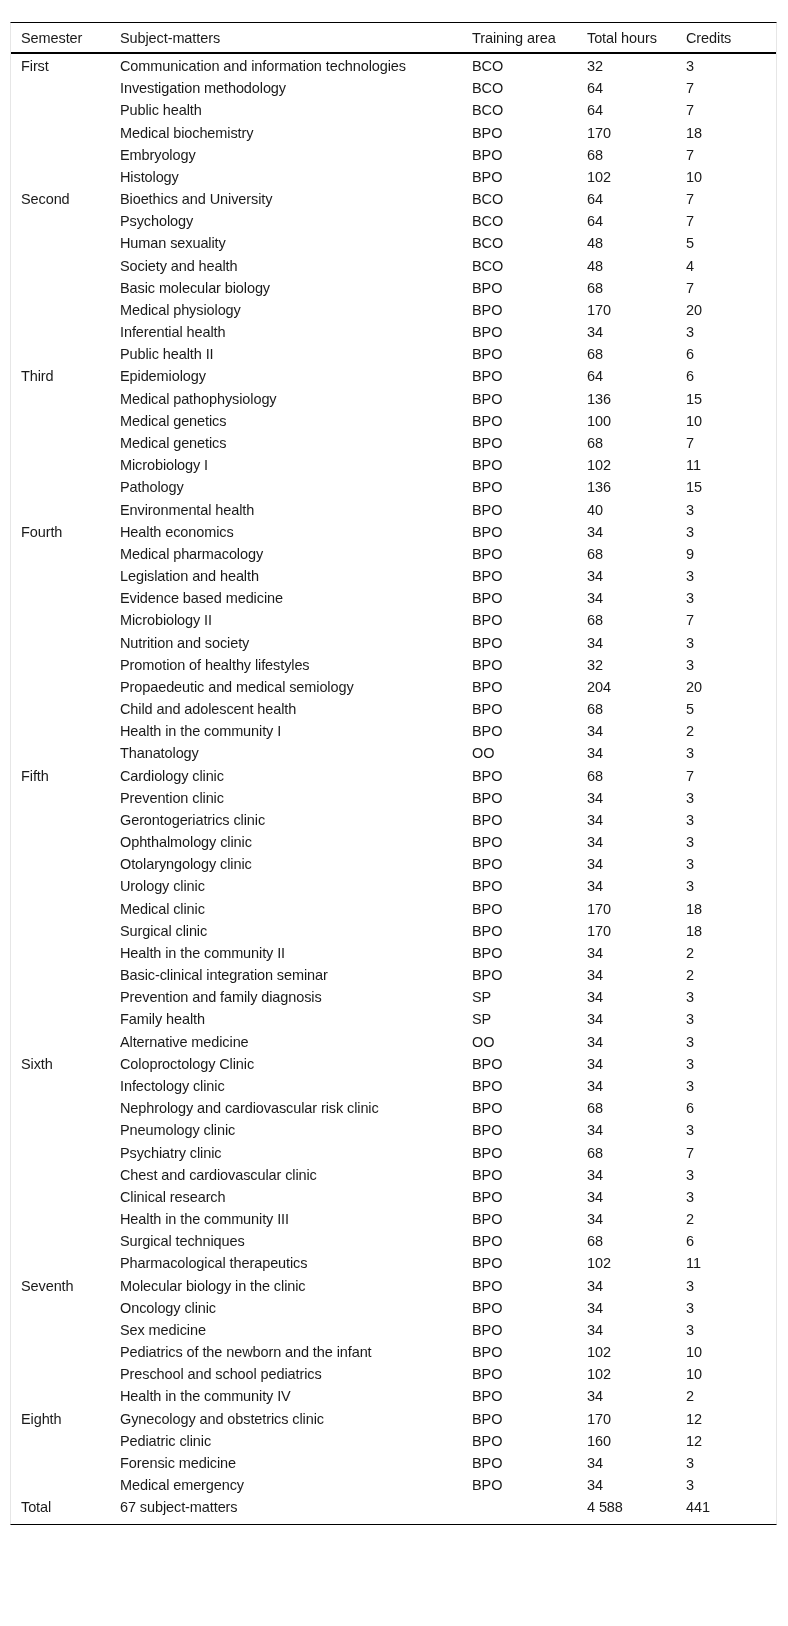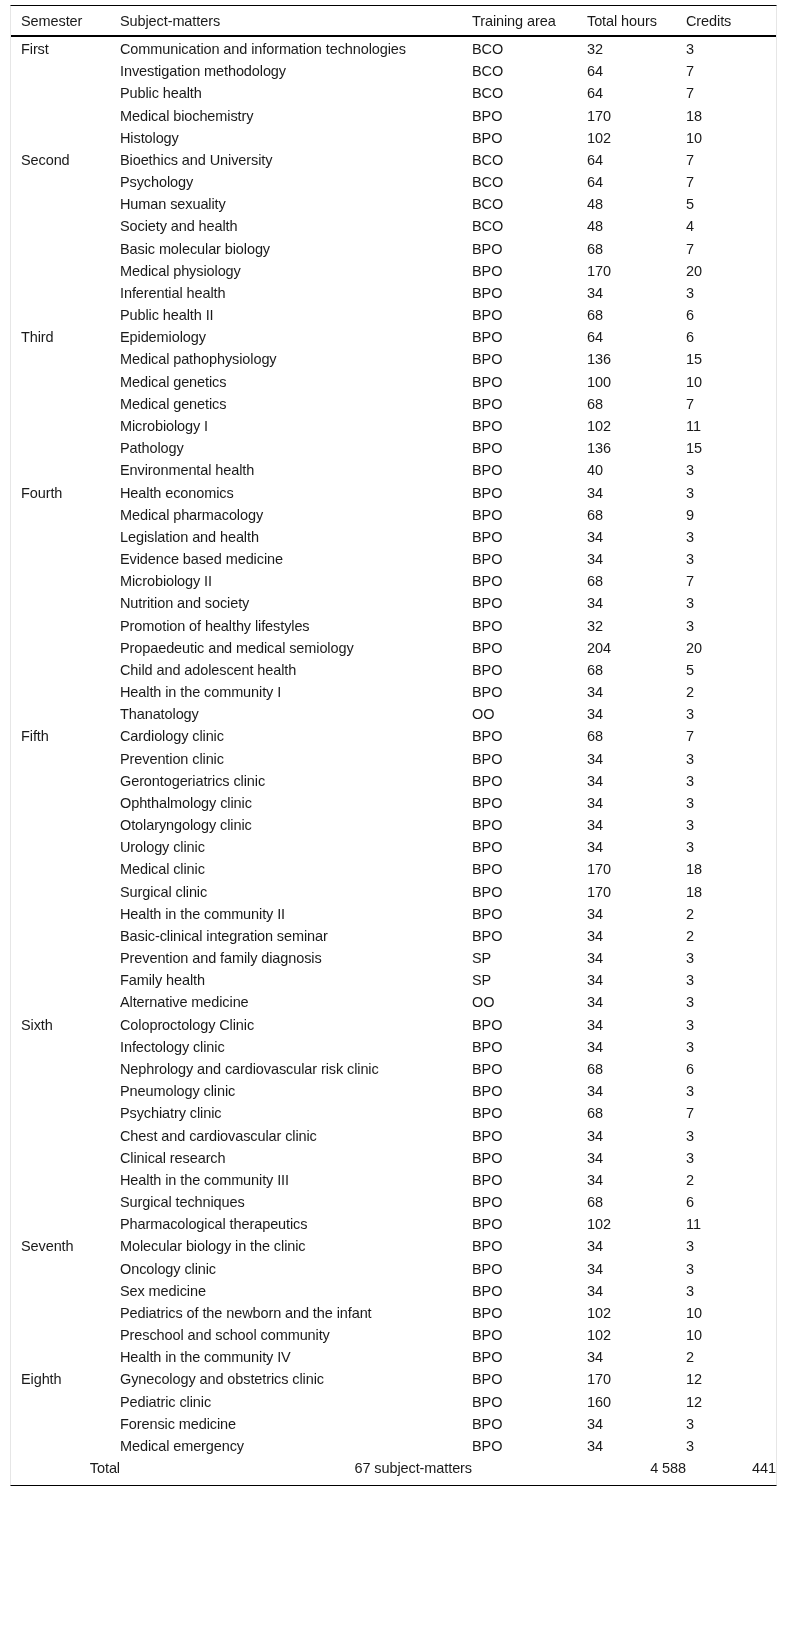--- a/index.html
+++ b/index.html
@@ -11,21 +11,21 @@
       width: 788px;
       height: 1626px;
       position: relative;
       font-family: "Liberation Sans", sans-serif;
       color: #1a1a1a;
       overflow: hidden;
     }
     .table-wrap {
       position: absolute;
       left: 10px;
-      top: 5px;
+      top: 22px;
       width: 767px;
       border-top: 1px solid #000;
       border-bottom: 1px solid #000;
       border-left: 1px solid #e6e6e6;
       border-right: 1px solid #e6e6e6;
       box-sizing: border-box;
     }
     table {
       width: 100%;
       border-collapse: collapse;
@@ -42,21 +42,21 @@
       border-bottom: 2px solid #000;
     }
     tbody td {
       padding: 0;
       height: 22.18px;
       line-height: 22px;
       vertical-align: middle;
       white-space: nowrap;
     }
     tbody tr:first-child td { padding-top: 1px; margin-top: 48px; }
-    tbody tr.total-row td { padding-bottom: 6px; text-align: right; }
+    tbody tr.total-row td { padding-bottom: 6px; }
     .c-sem { width: 99px; padding-left: 10px !important; }
     .c-subj { width: 352px; }
     .c-area { width: 115px; }
     .c-hours { width: 99px; }
     .c-cred { }
     th.c-sem { padding-left: 10px; }
   </style>
 </head>
 <body>
 
@@ -95,20 +95,27 @@
         </tr>
         <tr>
           <td class="c-sem"></td>
           <td class="c-subj">Medical biochemistry</td>
           <td class="c-area">BPO</td>
           <td class="c-hours">170</td>
           <td class="c-cred">18</td>
         </tr>
         <tr>
           <td class="c-sem"></td>
+          <td class="c-subj">Embryology</td>
+          <td class="c-area">BPO</td>
+          <td class="c-hours">68</td>
+          <td class="c-cred">7</td>
+        </tr>
+        <tr>
+          <td class="c-sem"></td>
           <td class="c-subj">Histology</td>
           <td class="c-area">BPO</td>
           <td class="c-hours">102</td>
           <td class="c-cred">10</td>
         </tr>
         <tr>
           <td class="c-sem">Second</td>
           <td class="c-subj">Bioethics and University</td>
           <td class="c-area">BCO</td>
           <td class="c-hours">64</td>
@@ -473,21 +480,21 @@
         </tr>
         <tr>
           <td class="c-sem"></td>
           <td class="c-subj">Pediatrics of the newborn and the infant</td>
           <td class="c-area">BPO</td>
           <td class="c-hours">102</td>
           <td class="c-cred">10</td>
         </tr>
         <tr>
           <td class="c-sem"></td>
-          <td class="c-subj">Preschool and school community</td>
+          <td class="c-subj">Preschool and school pediatrics</td>
           <td class="c-area">BPO</td>
           <td class="c-hours">102</td>
           <td class="c-cred">10</td>
         </tr>
         <tr>
           <td class="c-sem"></td>
           <td class="c-subj">Health in the community IV</td>
           <td class="c-area">BPO</td>
           <td class="c-hours">34</td>
           <td class="c-cred">2</td>

